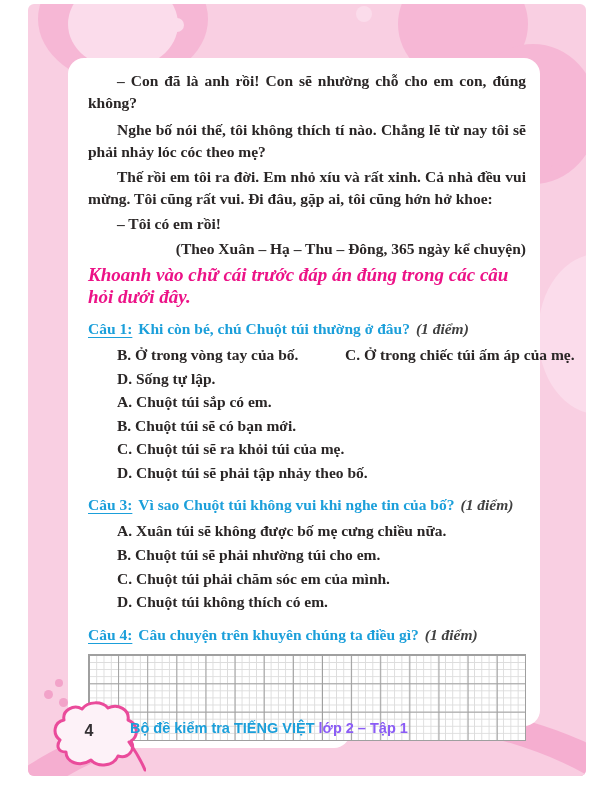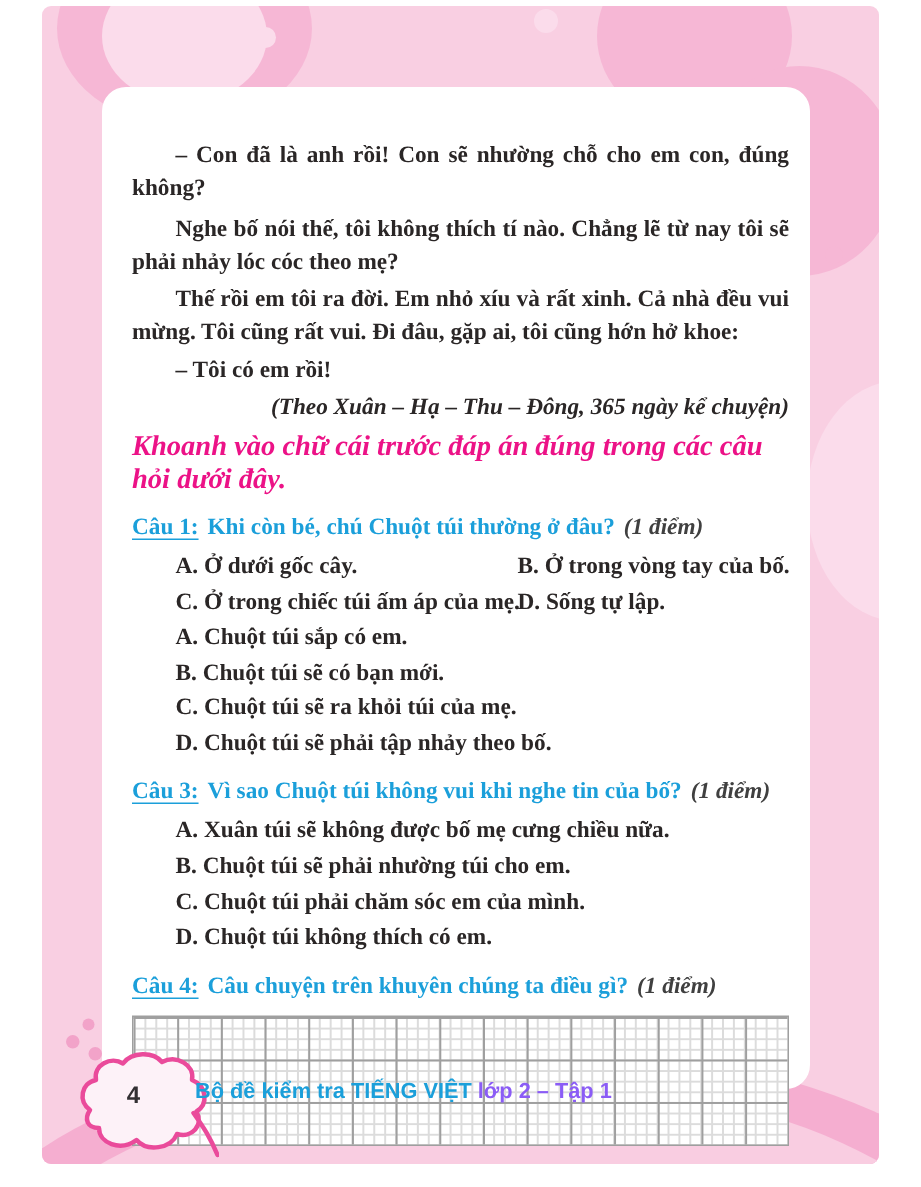--- a/index.html
+++ b/index.html
@@ -30,25 +30,25 @@
     position:absolute;left:68px;top:58px;width:472px;height:668px;
     background:#ffffff;border-radius:16px;
   }
   .footer-pill{
     position:absolute;left:112px;top:706px;width:238px;height:42px;
     background:#ffffff;border-radius:16px;
   }
   
   .content{
     position:absolute;left:88px;top:70px;width:438px;
-    color:#2a2626;font-size:15.5px;line-height:22px;font-weight:600;margin-top:23px;
+    color:#2a2626;font-size:15.5px;line-height:22px;font-weight:600;
   }
   .story{margin:0 0 5px 0;text-indent:29px;text-align:justify;}
   .story.nogap{margin-bottom:3px;}
-  .attribution{margin:0 0 4px 0;text-align:right;font-style:italic;font-weight:600;}
+  .attribution{margin:0 0 4px 0;text-align:right;font-weight:600;}
   .instruction{
     margin:3px 0 5px 0;color:#ec1287;font-style:italic;font-weight:700;
     font-size:19px;line-height:22px;
   }
   .q-head{margin:9px 0 3px 0;line-height:23px;color:#1b9fda;font-weight:700;}
   .q-label{text-decoration:underline;text-underline-offset:3px;margin-right:6px;}
   .q-points{color:#404040;font-style:italic;margin-left:6px;}
   .opts-2col{
     display:grid;grid-template-columns:228px auto;
     padding-left:29px;line-height:23.5px;
@@ -116,21 +116,20 @@
   <p class="story nogap">– Tôi có em rồi!</p>
   <p class="attribution">(Theo Xuân – Hạ – Thu – Đông, 365 ngày kể chuyện)</p>
 
   <p class="instruction">Khoanh vào chữ cái trước đáp án đúng trong các câu hỏi dưới đây.</p>
 
   <div>
     <div class="q-head">
       <span class="q-label">Câu 1:</span><span>Khi còn bé, chú Chuột túi thường ở đâu?</span><span class="q-points">(1 điểm)</span>
     </div>
     <div class="opts-2col">
-      <span class="opt">A. Ở dưới gốc cây.</span>
       <span class="opt">B. Ở trong vòng tay của bố.</span>
       <span class="opt">C. Ở trong chiếc túi ấm áp của mẹ.</span>
       <span class="opt">D. Sống tự lập.</span>
     </div>
   </div>
 
   <div>
     <div class="opts-stack">
       <div class="opt">A. Chuột túi sắp có em.</div>
       <div class="opt">B. Chuột túi sẽ có bạn mới.</div>

